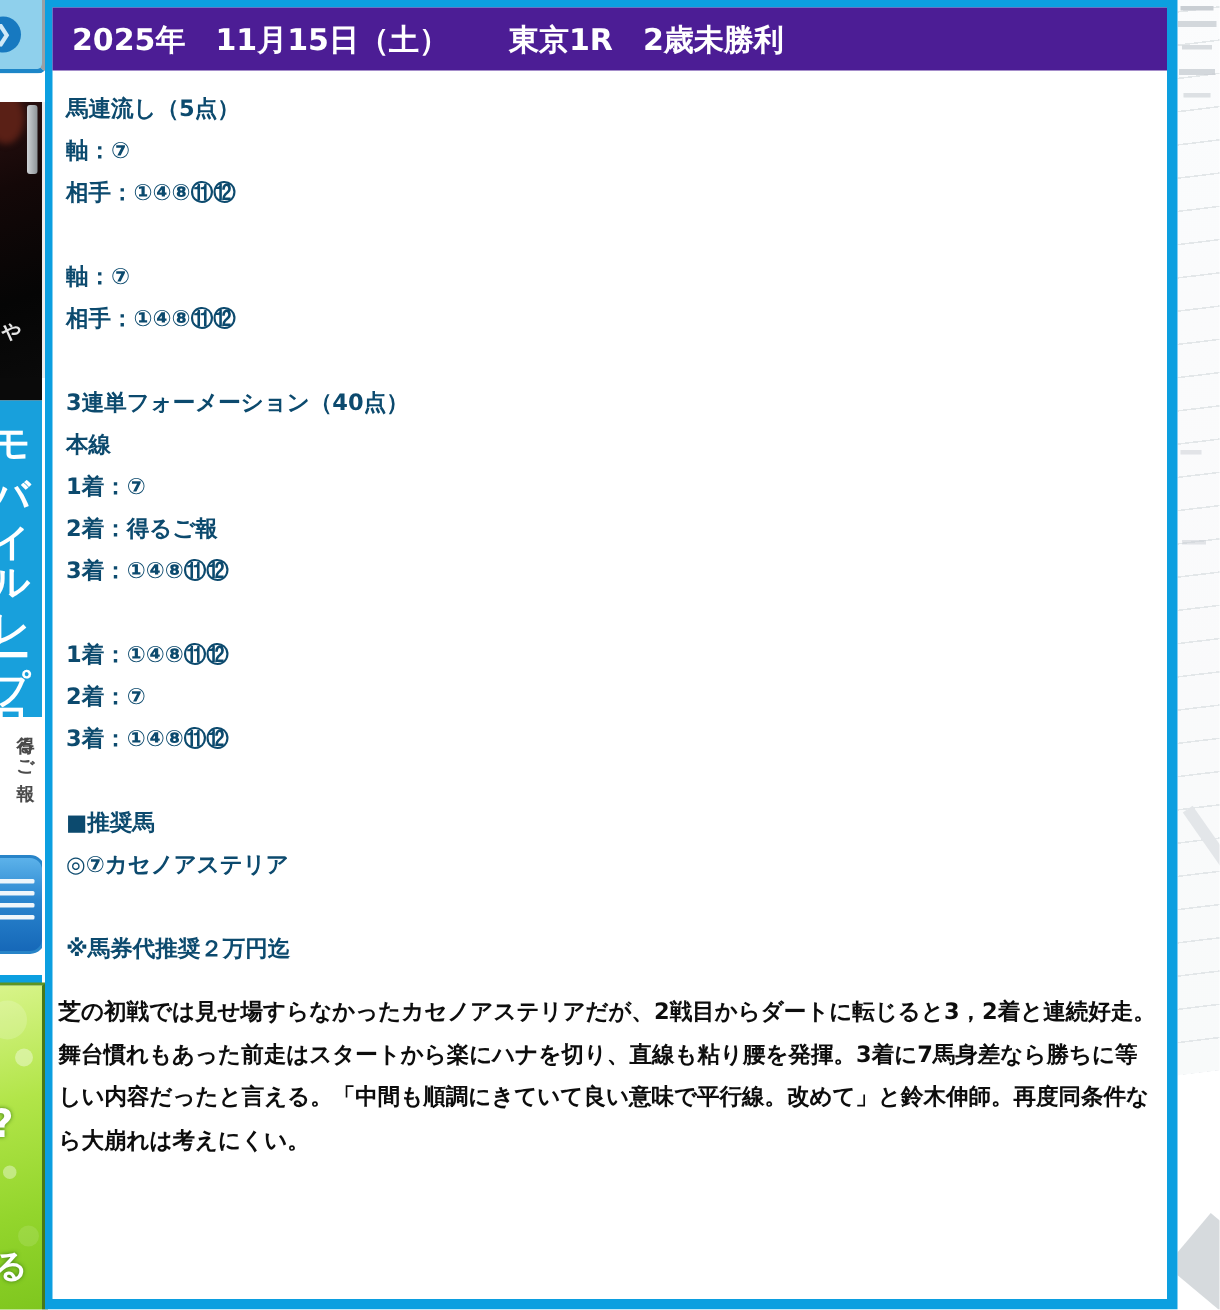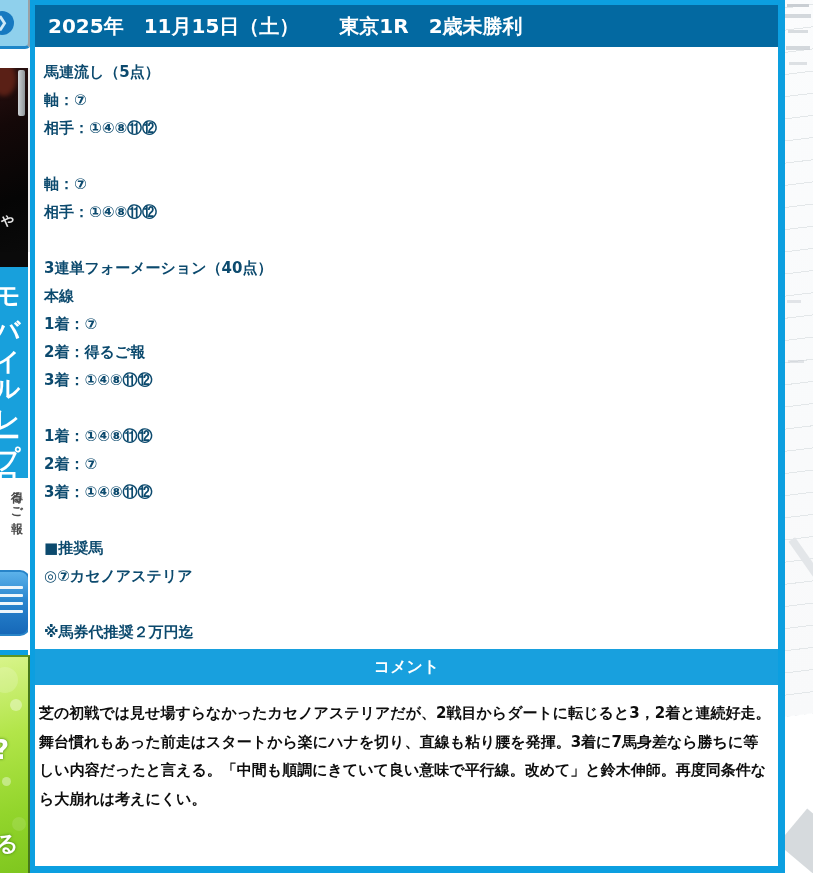--- a/index.html
+++ b/index.html
@@ -50,21 +50,21 @@
     background:linear-gradient(165deg,#d8f48a 0%,#b2e549 35%,#93d52c 70%,#7ec61e 100%);
     border-right:4px solid #47791a;border-top:2px solid #5d9422;}
   .bubble{position:absolute;border-radius:50%;background:rgba(255,255,255,.38);}
   .glyph-frag{position:absolute;color:#ffffff;font-weight:bold;
     text-shadow:0 0 3px #3f7d12;font-size:26px;}
 
   
   #panel{position:absolute;left:30px;top:0;width:743px;height:861px;
     border:5px solid #0c9fe0;border-right-width:7px;border-bottom-width:7px;
     background:#ffffff;}
-  #race-header{height:42px;background:#0369a1;color:#ffffff;
+  #race-header{height:42px;background:#4c1d95;color:#ffffff;
     font-size:20px;font-weight:bold;line-height:42px;padding-left:13px;
     white-space:nowrap;overflow:hidden;}
   #tips{padding:11px 4px 0 9px;color:#0c4a6e;font-weight:bold;font-size:15px;}
   .line{height:28px;line-height:28px;white-space:nowrap;}
   .spacer{height:28px;}
   #comment-bar{height:36px;margin-top:3px;background:#18a0de;color:#ffffff;
     text-align:center;font-size:16px;font-weight:bold;line-height:36px;cursor:pointer;}
   #comment-body{margin-top:14px;padding:0 5px 0 4px;color:#0d0d0d;
     font-size:15px;font-weight:bold;line-height:28.5px;}
 </style>
@@ -146,16 +146,15 @@
     <div class="line">3着：①④⑧⑪⑫</div>
     <div class="spacer"></div>
 
     <div class="line">■推奨馬</div>
     <div class="line">◎⑦カセノアステリア</div>
     <div class="spacer"></div>
 
     <div class="line">※馬券代推奨２万円迄</div>
   </div>
 
-  <div id="comment-bar">コメント</div>
 
   <div id="comment-body">芝の初戦では見せ場すらなかったカセノアステリアだが、2戦目からダートに転じると3，2着と連続好走。舞台慣れもあった前走はスタートから楽にハナを切り、直線も粘り腰を発揮。3着に7馬身差なら勝ちに等しい内容だったと言える。「中間も順調にきていて良い意味で平行線。改めて」と鈴木伸師。再度同条件なら大崩れは考えにくい。</div>
 </div>
 
 </body></html>

